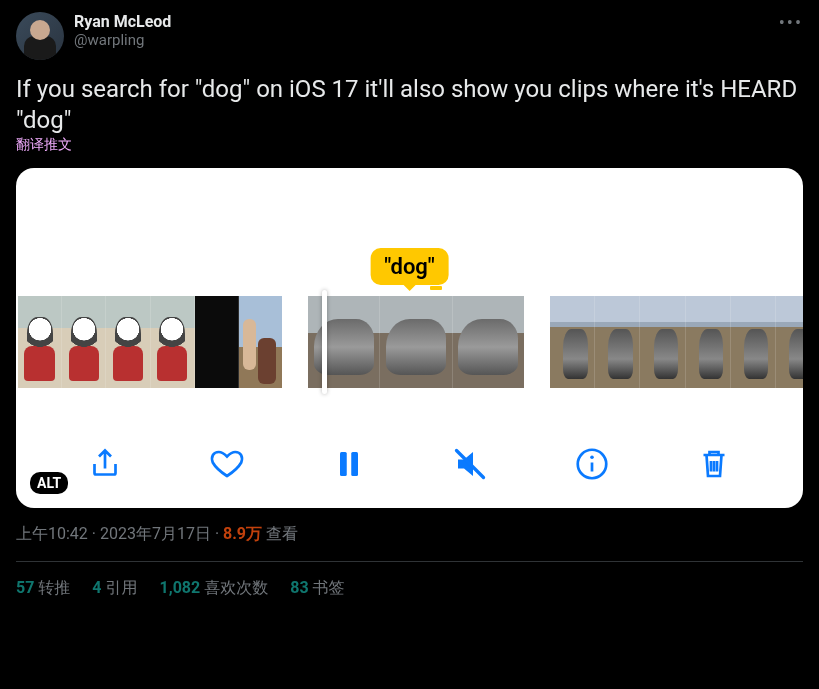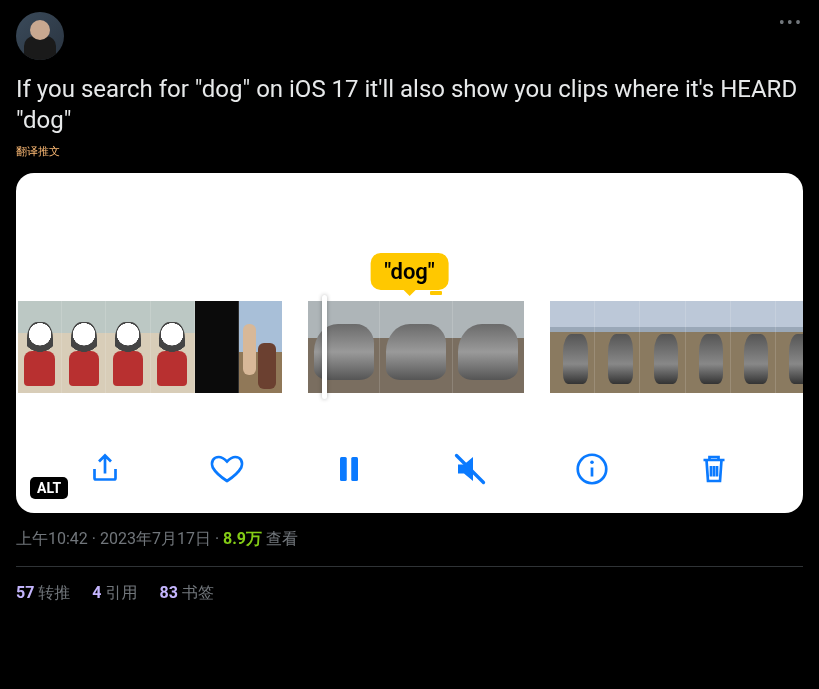--- a/index.html
+++ b/index.html
@@ -56,23 +56,22 @@
     letter-spacing: 2px;
     cursor: pointer;
   }
   .body-text {
     margin-top: 14px;
     font-size: 24px;
     line-height: 1.3;
     color: #e7e9ea;
   }
   .translate-link {
-    margin-top: 8px;
-    color: #fdba74;
-    font-size: 11px;
+    color: #f0abfc;
+    font-size: 14px;
     cursor: pointer;
   }
   
   .media-card {
     margin-top: 14px;
     background: #fff;
     border-radius: 18px;
     overflow: hidden;
     position: relative;
     height: 340px;
@@ -216,50 +215,54 @@
   .tool-btn svg { width: 36px; height: 36px; }
   .alt-badge {
     position: absolute;
     left: 14px;
     bottom: 14px;
     background: #000;
     color: #fff;
     font-size: 14px;
     font-weight: 700;
     padding: 3px 7px;
-    border-radius: 5px;
+    border-radius: 10px;
     z-index: 5;
   }
   
   .meta-line {
     margin-top: 16px;
     font-size: 16px;
     color: #71767b;
   }
-  .meta-line .views-count { color: #84cc16; font-weight: 700; }
+  .meta-line .views-count { color: #c2410c; font-weight: 700; }
   .divider {
     margin-top: 16px;
     border-top: 1px solid #2f3336;
   }
   .stats {
     display: flex;
     gap: 22px;
     padding: 16px 0 0 0;
     font-size: 16px;
     color: #71767b;
   }
-  .stats .num { color: #c4b5fd; font-weight: 700; margin-right: 4px; }
+  .stats .num { color: #0f766e; font-weight: 700; margin-right: 4px; }
 </style>
 </head>
 <body>
 
 <div class="tweet">
 
   <div class="header">
     <div class="avatar"></div>
+    <div class="names">
+      <span class="display-name">Ryan McLeod</span>
+      <span class="handle">@warpling</span>
+    </div>
     <div class="more">•••</div>
   </div>
 
   <div class="body-text">If you search for "dog" on iOS 17 it'll also show you clips where it's HEARD "dog"</div>
 
   <div class="translate-link">翻译推文</div>
 
   <div class="media-card">
     <div class="search-tooltip">"dog"</div>
     <div class="playhead-mark"></div>
@@ -335,16 +338,17 @@
 
   <div class="meta-line">
     <span>上午10:42</span><span> · </span><span>2023年7月17日</span><span> · </span><span class="views-count">8.9万</span><span> 查看</span>
   </div>
 
   <div class="divider"></div>
 
   <div class="stats">
     <div><span class="num">57</span><span>转推</span></div>
     <div><span class="num">4</span><span>引用</span></div>
+    <div><span class="num">1,082</span><span>喜欢次数</span></div>
     <div><span class="num">83</span><span>书签</span></div>
   </div>
 
 </div>
 
 </body></html>

